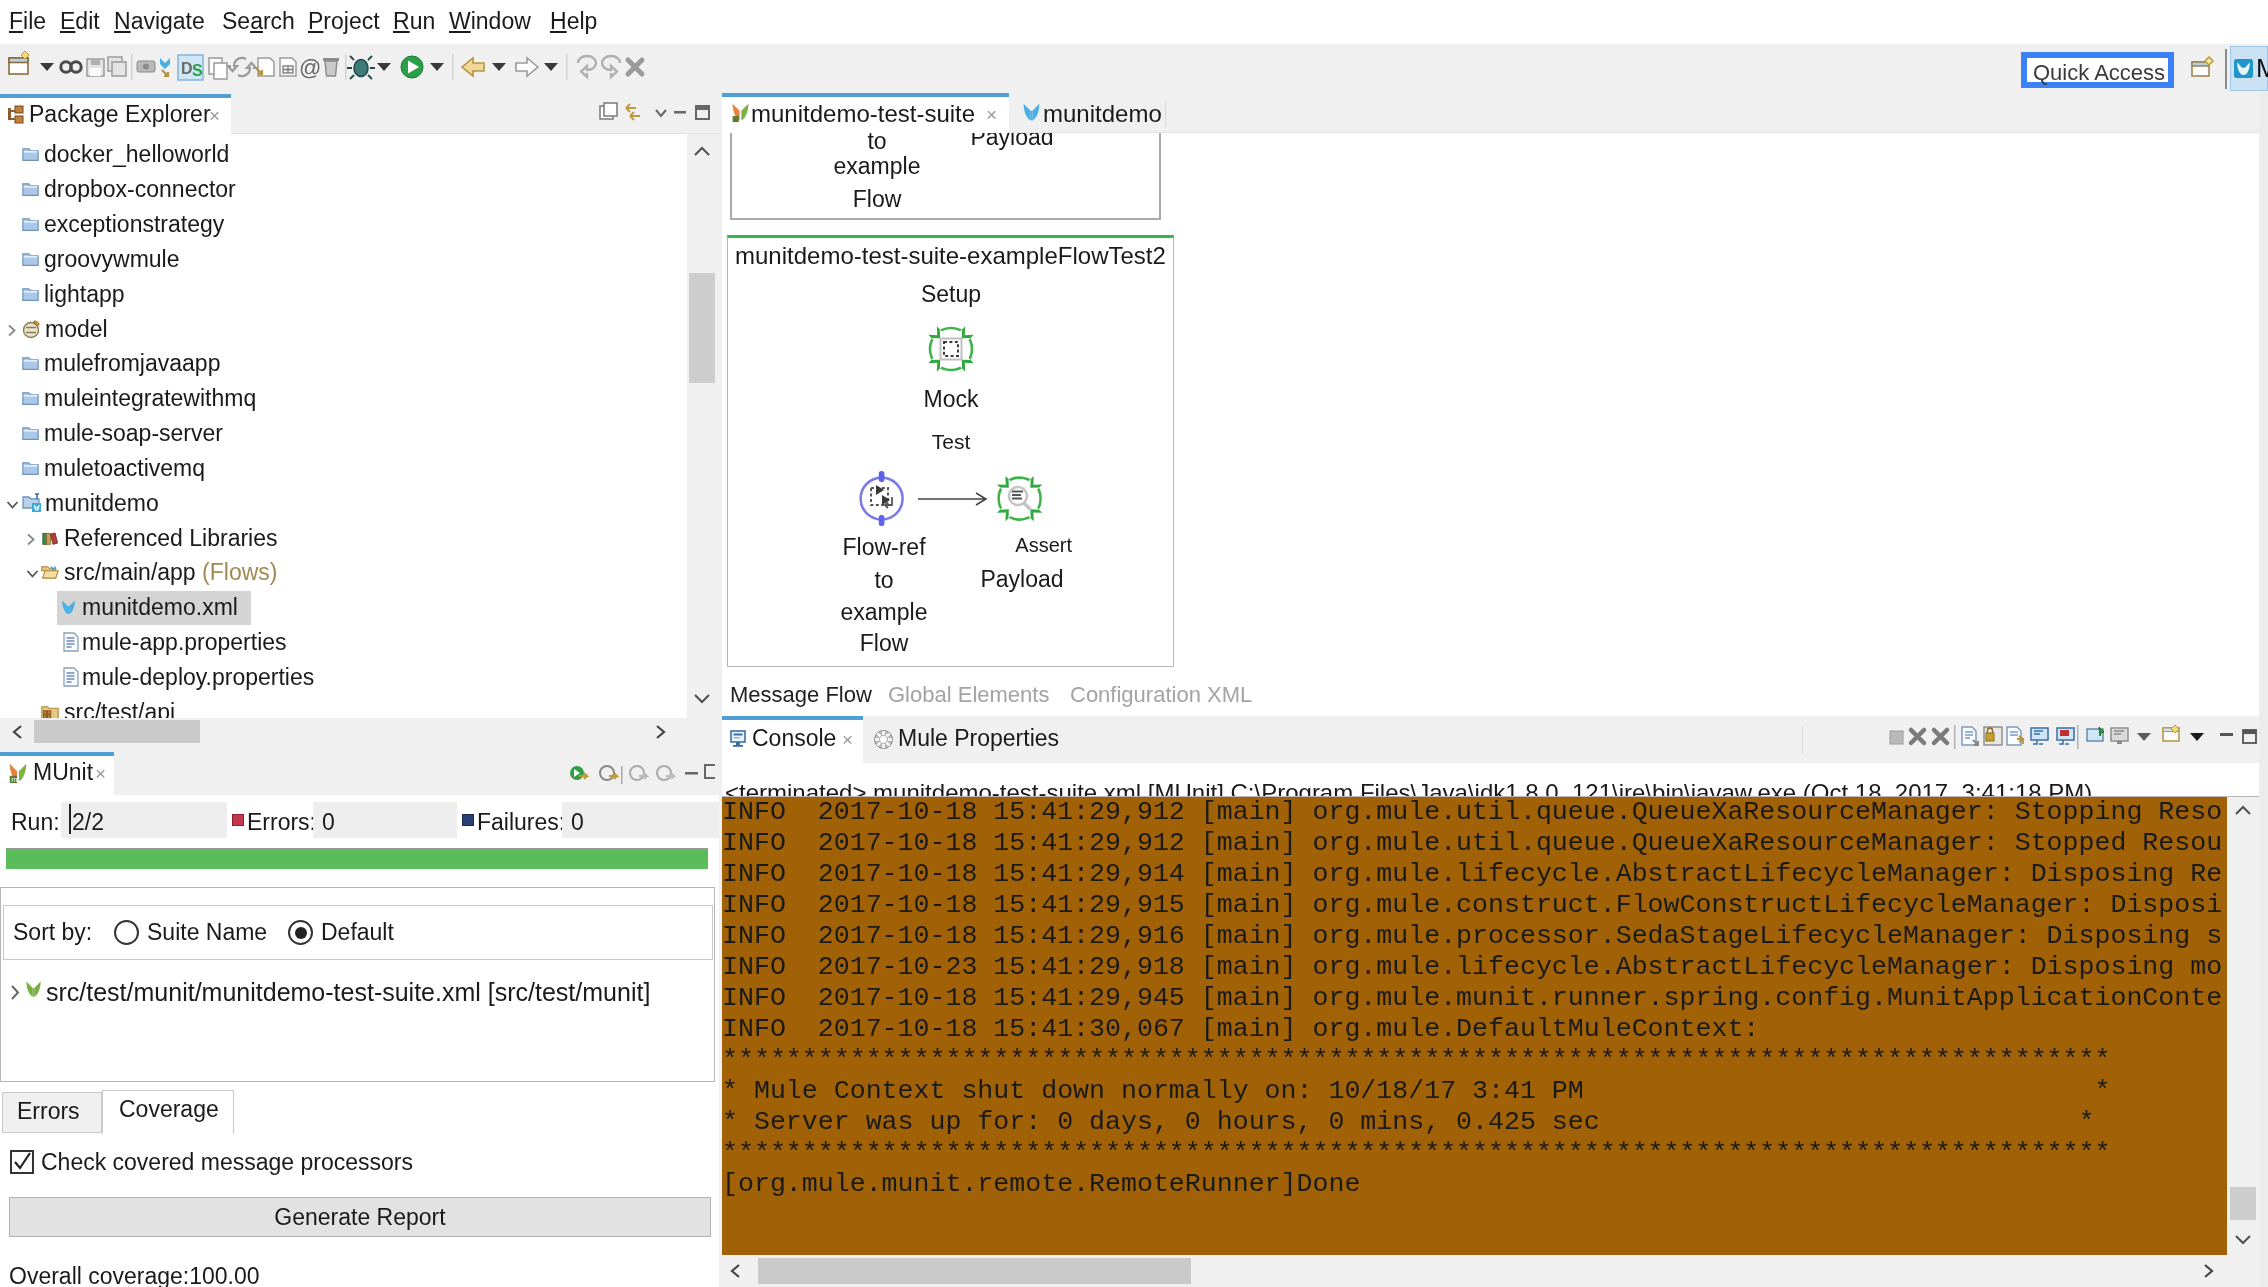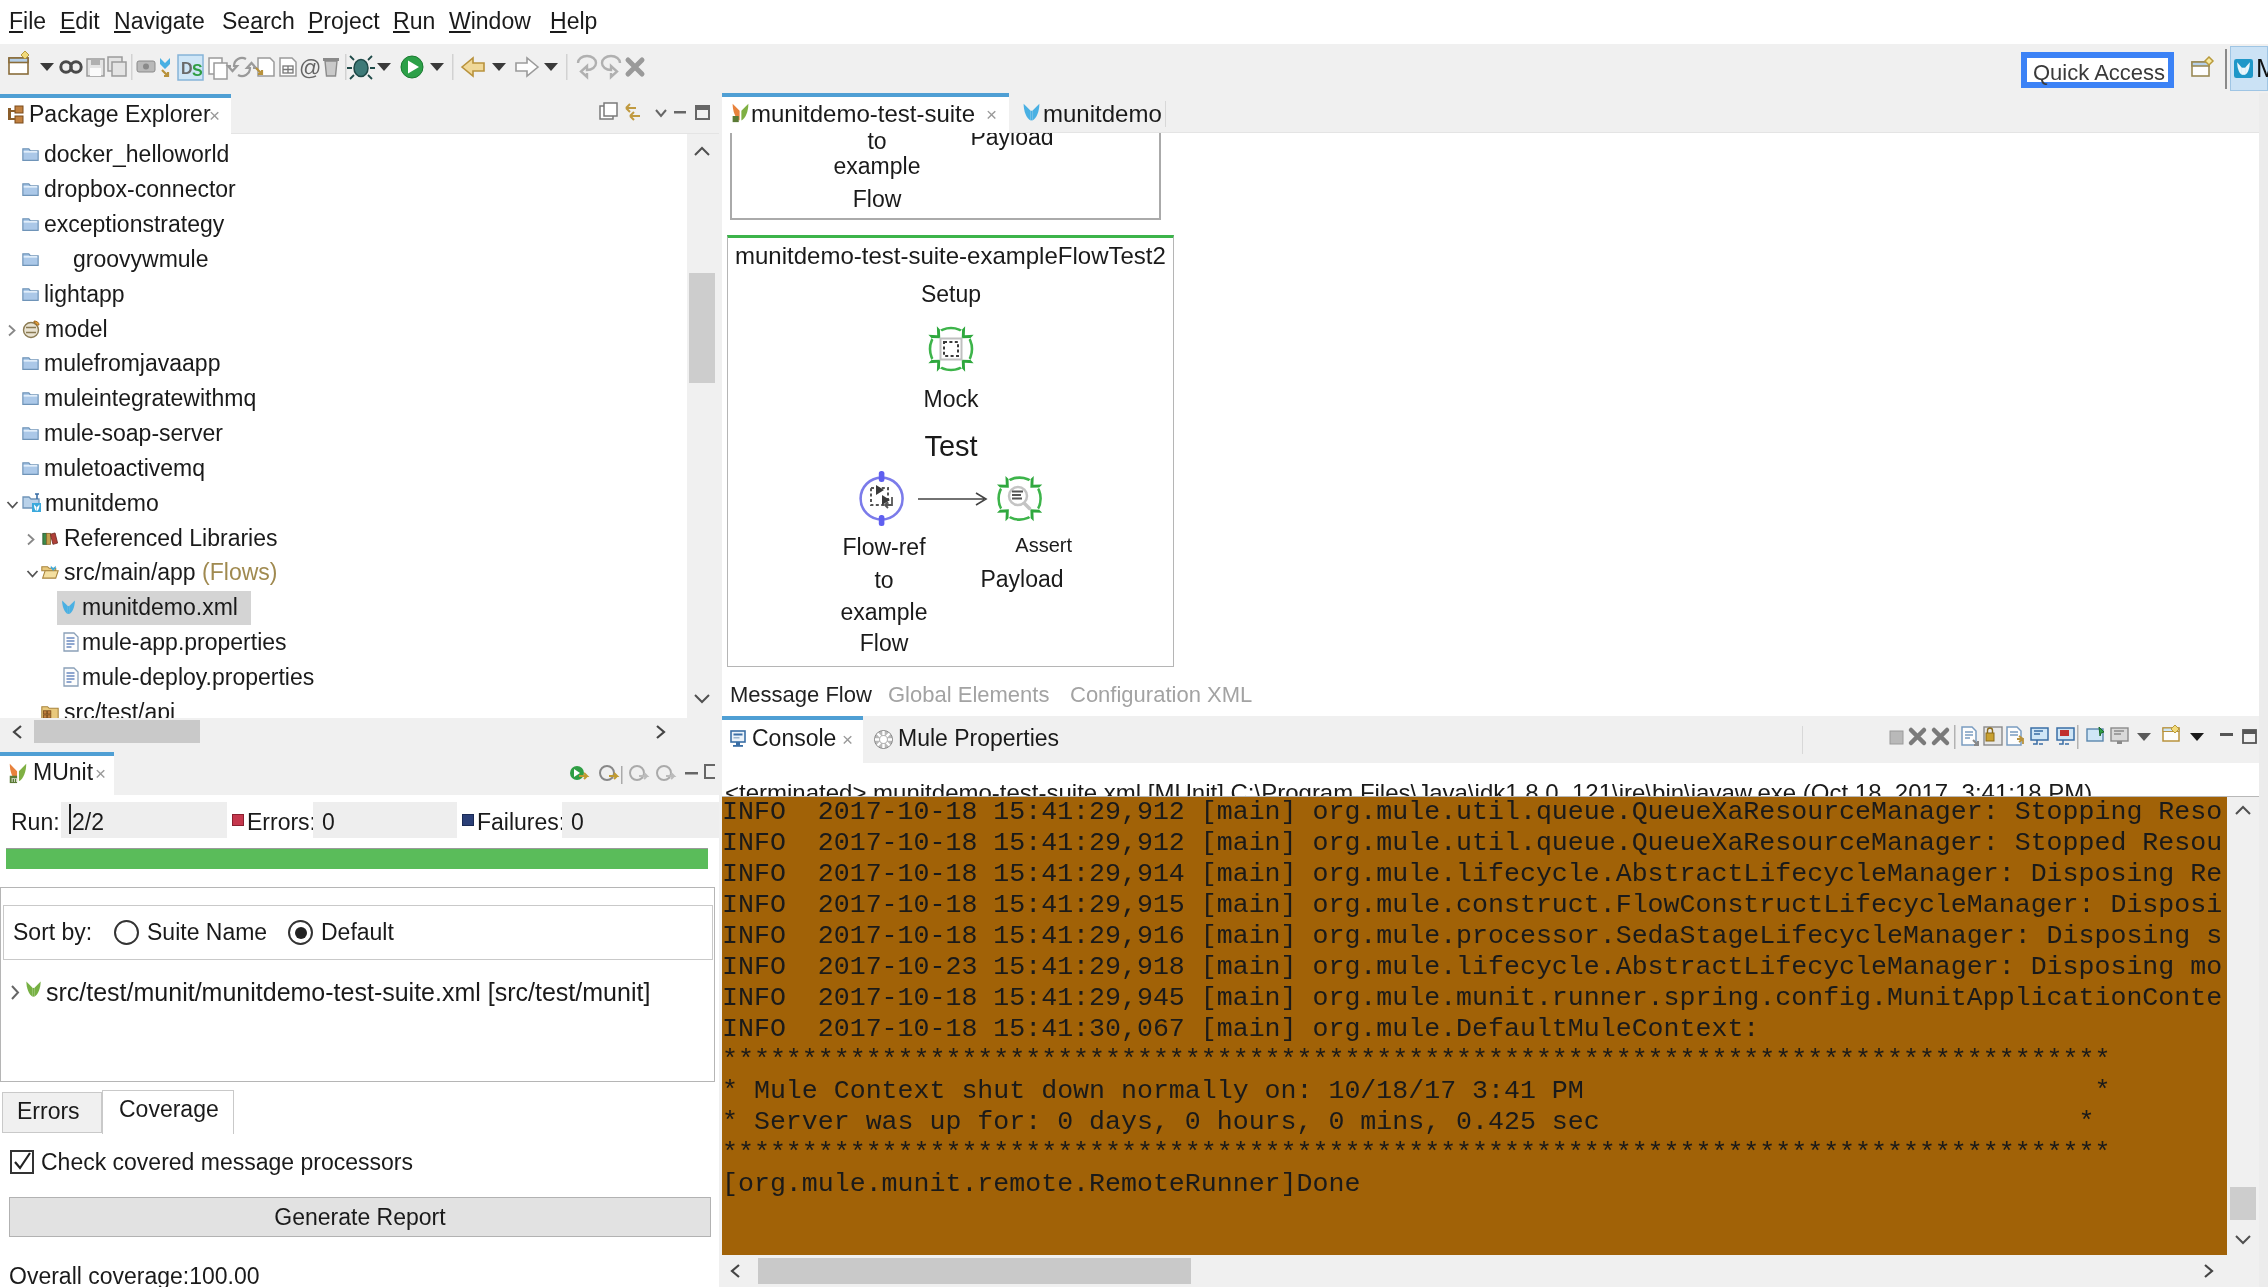--- a/index.html
+++ b/index.html
@@ -140,21 +140,21 @@
           <path d="M1 3 h7 l2 2.5 h9 v11 h-18 z" fill="#abc8e8" stroke="#6f94b8" stroke-width="1.4"></path>
           <path d="M2 6.5 h16" stroke="#e2eefa" stroke-width="2"></path>
         </svg>
         <span class="t" style="left:44px;">exceptionstrategy</span>
       </div>
 <div class="row" style="top:109px;">
         <svg style="left:22px;top:8px;" width="17" height="15" viewBox="0 0 20 17">
           <path d="M1 3 h7 l2 2.5 h9 v11 h-18 z" fill="#abc8e8" stroke="#6f94b8" stroke-width="1.4"></path>
           <path d="M2 6.5 h16" stroke="#e2eefa" stroke-width="2"></path>
         </svg>
-        <span class="t" style="left:44px;margin-left:29px;">groovywmule</span>
+        <span class="t" style="left:44px;">groovywmule</span>
       </div>
 <div class="row" style="top:144px;">
         <svg style="left:22px;top:8px;" width="17" height="15" viewBox="0 0 20 17">
           <path d="M1 3 h7 l2 2.5 h9 v11 h-18 z" fill="#abc8e8" stroke="#6f94b8" stroke-width="1.4"></path>
           <path d="M2 6.5 h16" stroke="#e2eefa" stroke-width="2"></path>
         </svg>
         <span class="t" style="left:44px;">lightapp</span>
       </div>
 <div class="row" style="top:179px;">
         <svg style="left:7px;top:11px;" width="9" height="13">
@@ -371,21 +371,21 @@
   <div class="abs" style="left:0;top:40px;width:1537px;height:545px;background:#ffffff;overflow:hidden;" id="canvas">
     <div class="abs" style="left:8px;top:-60px;width:431px;height:147px;border:2px solid #aaaaaa;"></div>
     <div class="abs" style="left:110px;top:-5px;width:90px;height:30px;text-align:center;font-size:23px;">to</div>
     <div class="abs" style="left:110px;top:20px;width:90px;height:30px;text-align:center;font-size:23px;">example</div>
     <div class="abs" style="left:110px;top:53px;width:90px;height:30px;text-align:center;font-size:23px;">Flow</div>
     <div class="abs" style="left:240px;top:-9px;width:100px;height:30px;text-align:center;font-size:23px;">Payload</div>
     <div class="abs" style="left:5px;top:102px;width:447px;height:432px;border:1px solid #b5b5b5;border-top:3px solid #3cb44a;"></div>
     <div class="abs" style="left:13px;top:109px;font-size:24px;">munitdemo-test-suite-exampleFlowTest2</div>
     <div class="abs" style="left:184px;top:148px;width:90px;height:30px;text-align:center;font-size:23px;">Setup</div>
     <div class="abs" style="left:184px;top:253px;width:90px;height:30px;text-align:center;font-size:23px;">Mock</div>
-    <div class="abs" style="left:184px;top:297px;width:90px;height:30px;text-align:center;font-size:29px;">Test</div>
+    <div class="abs" style="left:184px;top:297px;width:90px;height:30px;text-align:center;font-size:21px;">Test</div>
     <div class="abs" style="left:117px;top:401px;width:90px;height:30px;text-align:center;font-size:23px;">Flow-ref</div>
     <div class="abs" style="left:117px;top:434px;width:90px;height:30px;text-align:center;font-size:23px;">to</div>
     <div class="abs" style="left:117px;top:466px;width:90px;height:30px;text-align:center;font-size:23px;">example</div>
     <div class="abs" style="left:117px;top:497px;width:90px;height:30px;text-align:center;font-size:23px;">Flow</div>
     <div class="abs" style="left:250px;top:401px;width:100px;height:30px;text-align:right;font-size:20px;">Assert</div>
     <div class="abs" style="left:250px;top:433px;width:100px;height:30px;text-align:center;font-size:23px;">Payload</div>
     <svg class="abs" style="left:0;top:0;" width="460" height="545" viewBox="0 0 460 545">
     <defs>
           <g id="nk">
             <rect x="-23.5" y="-6" width="7" height="12" fill="#ffffff"></rect>

